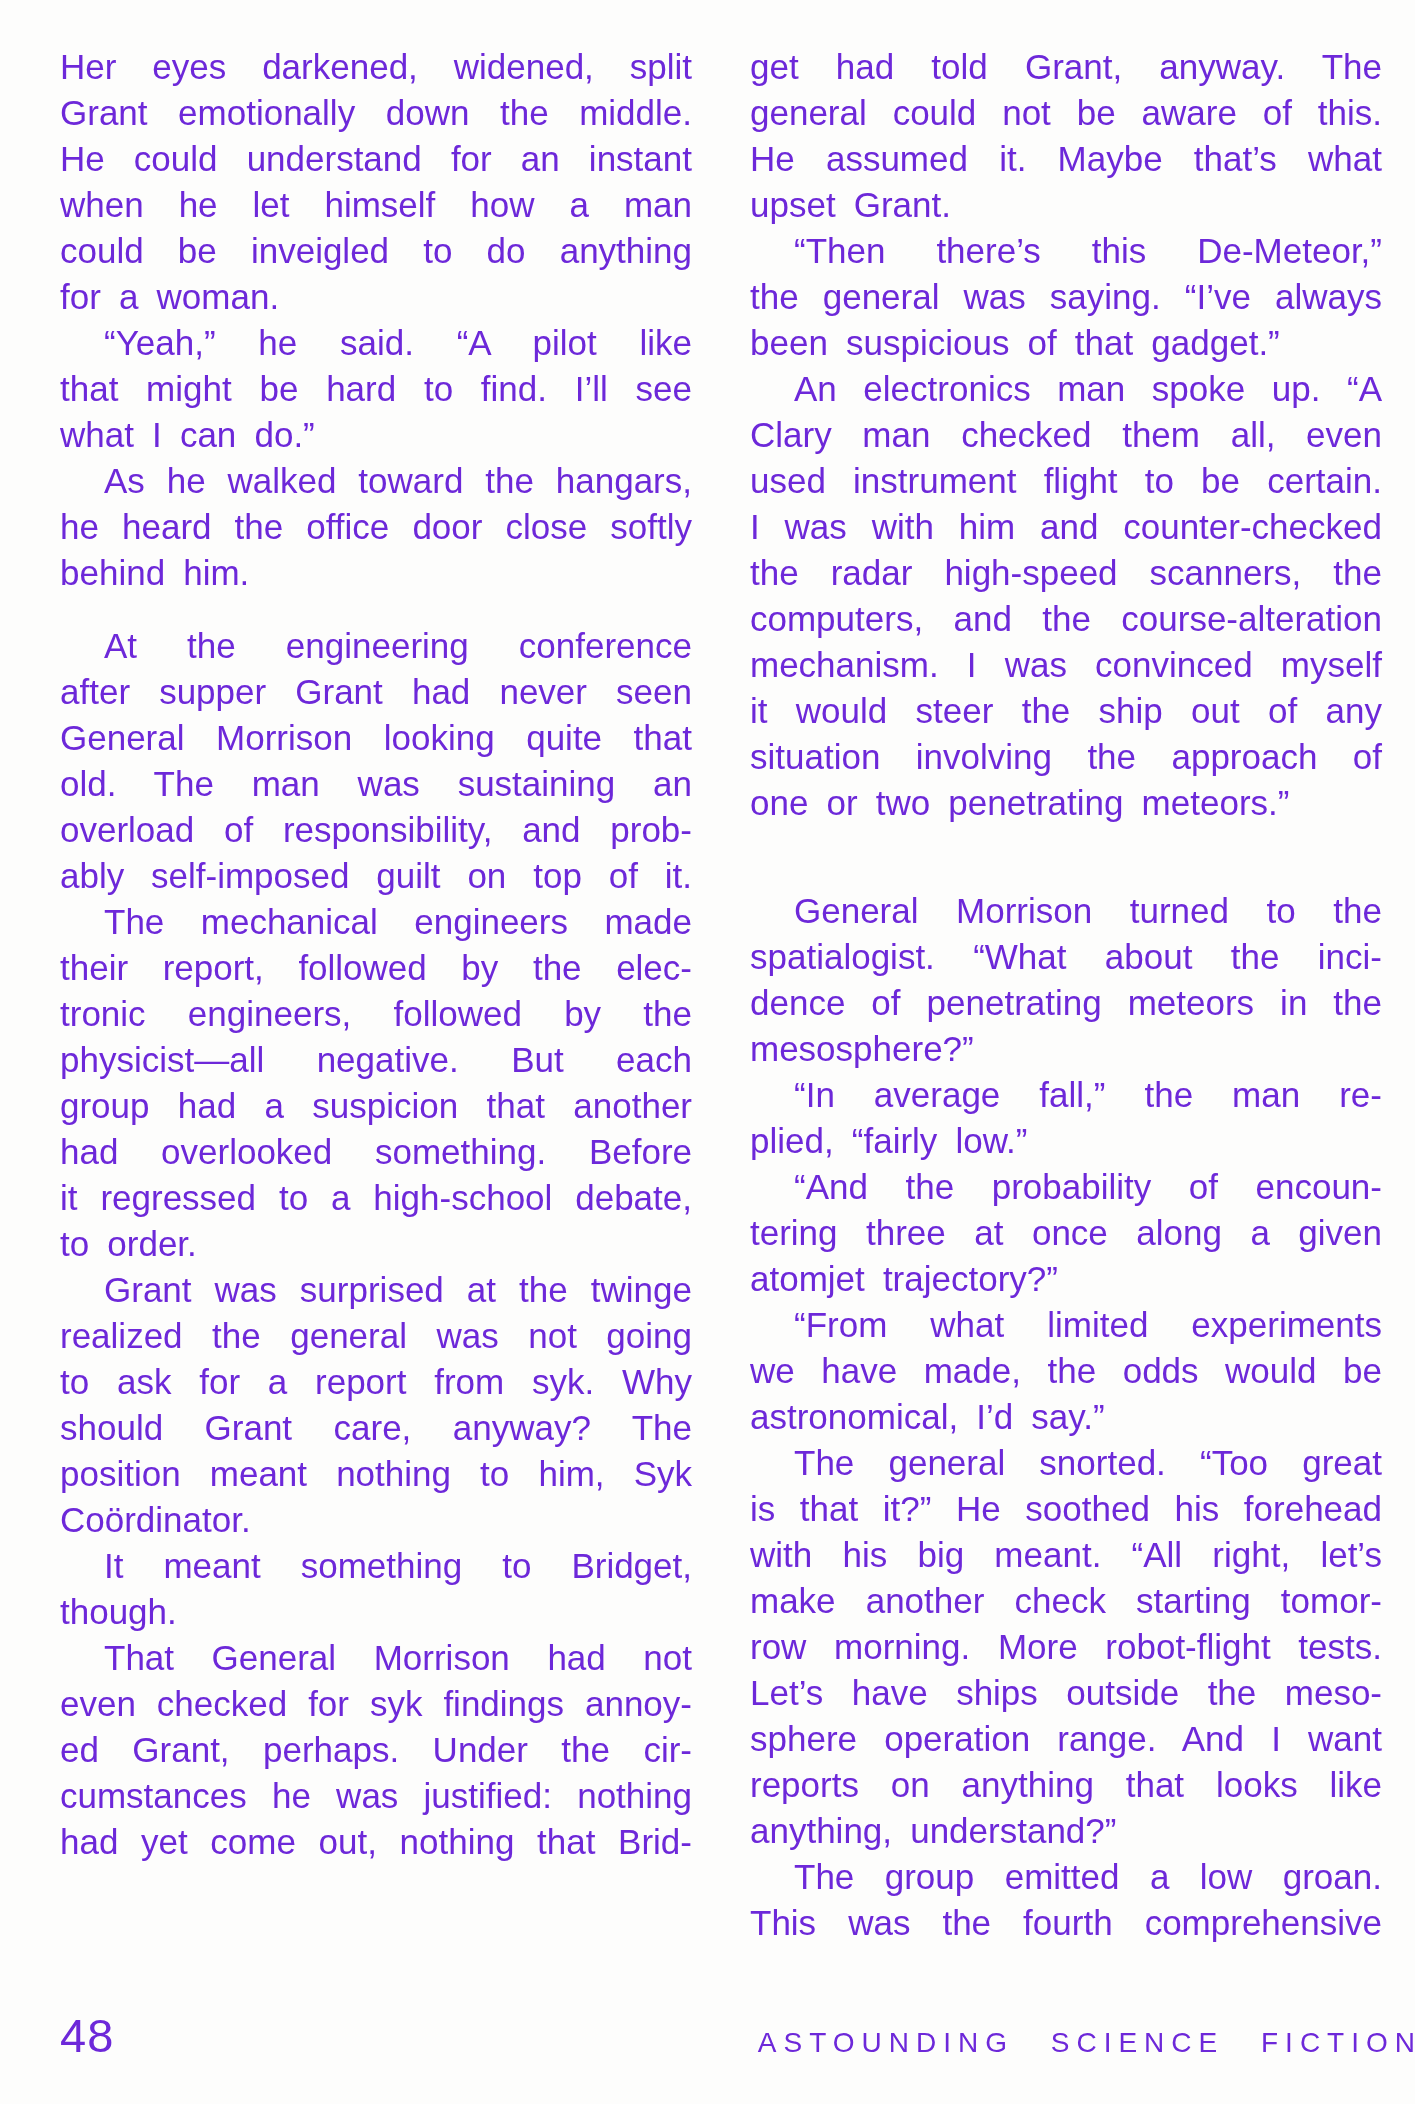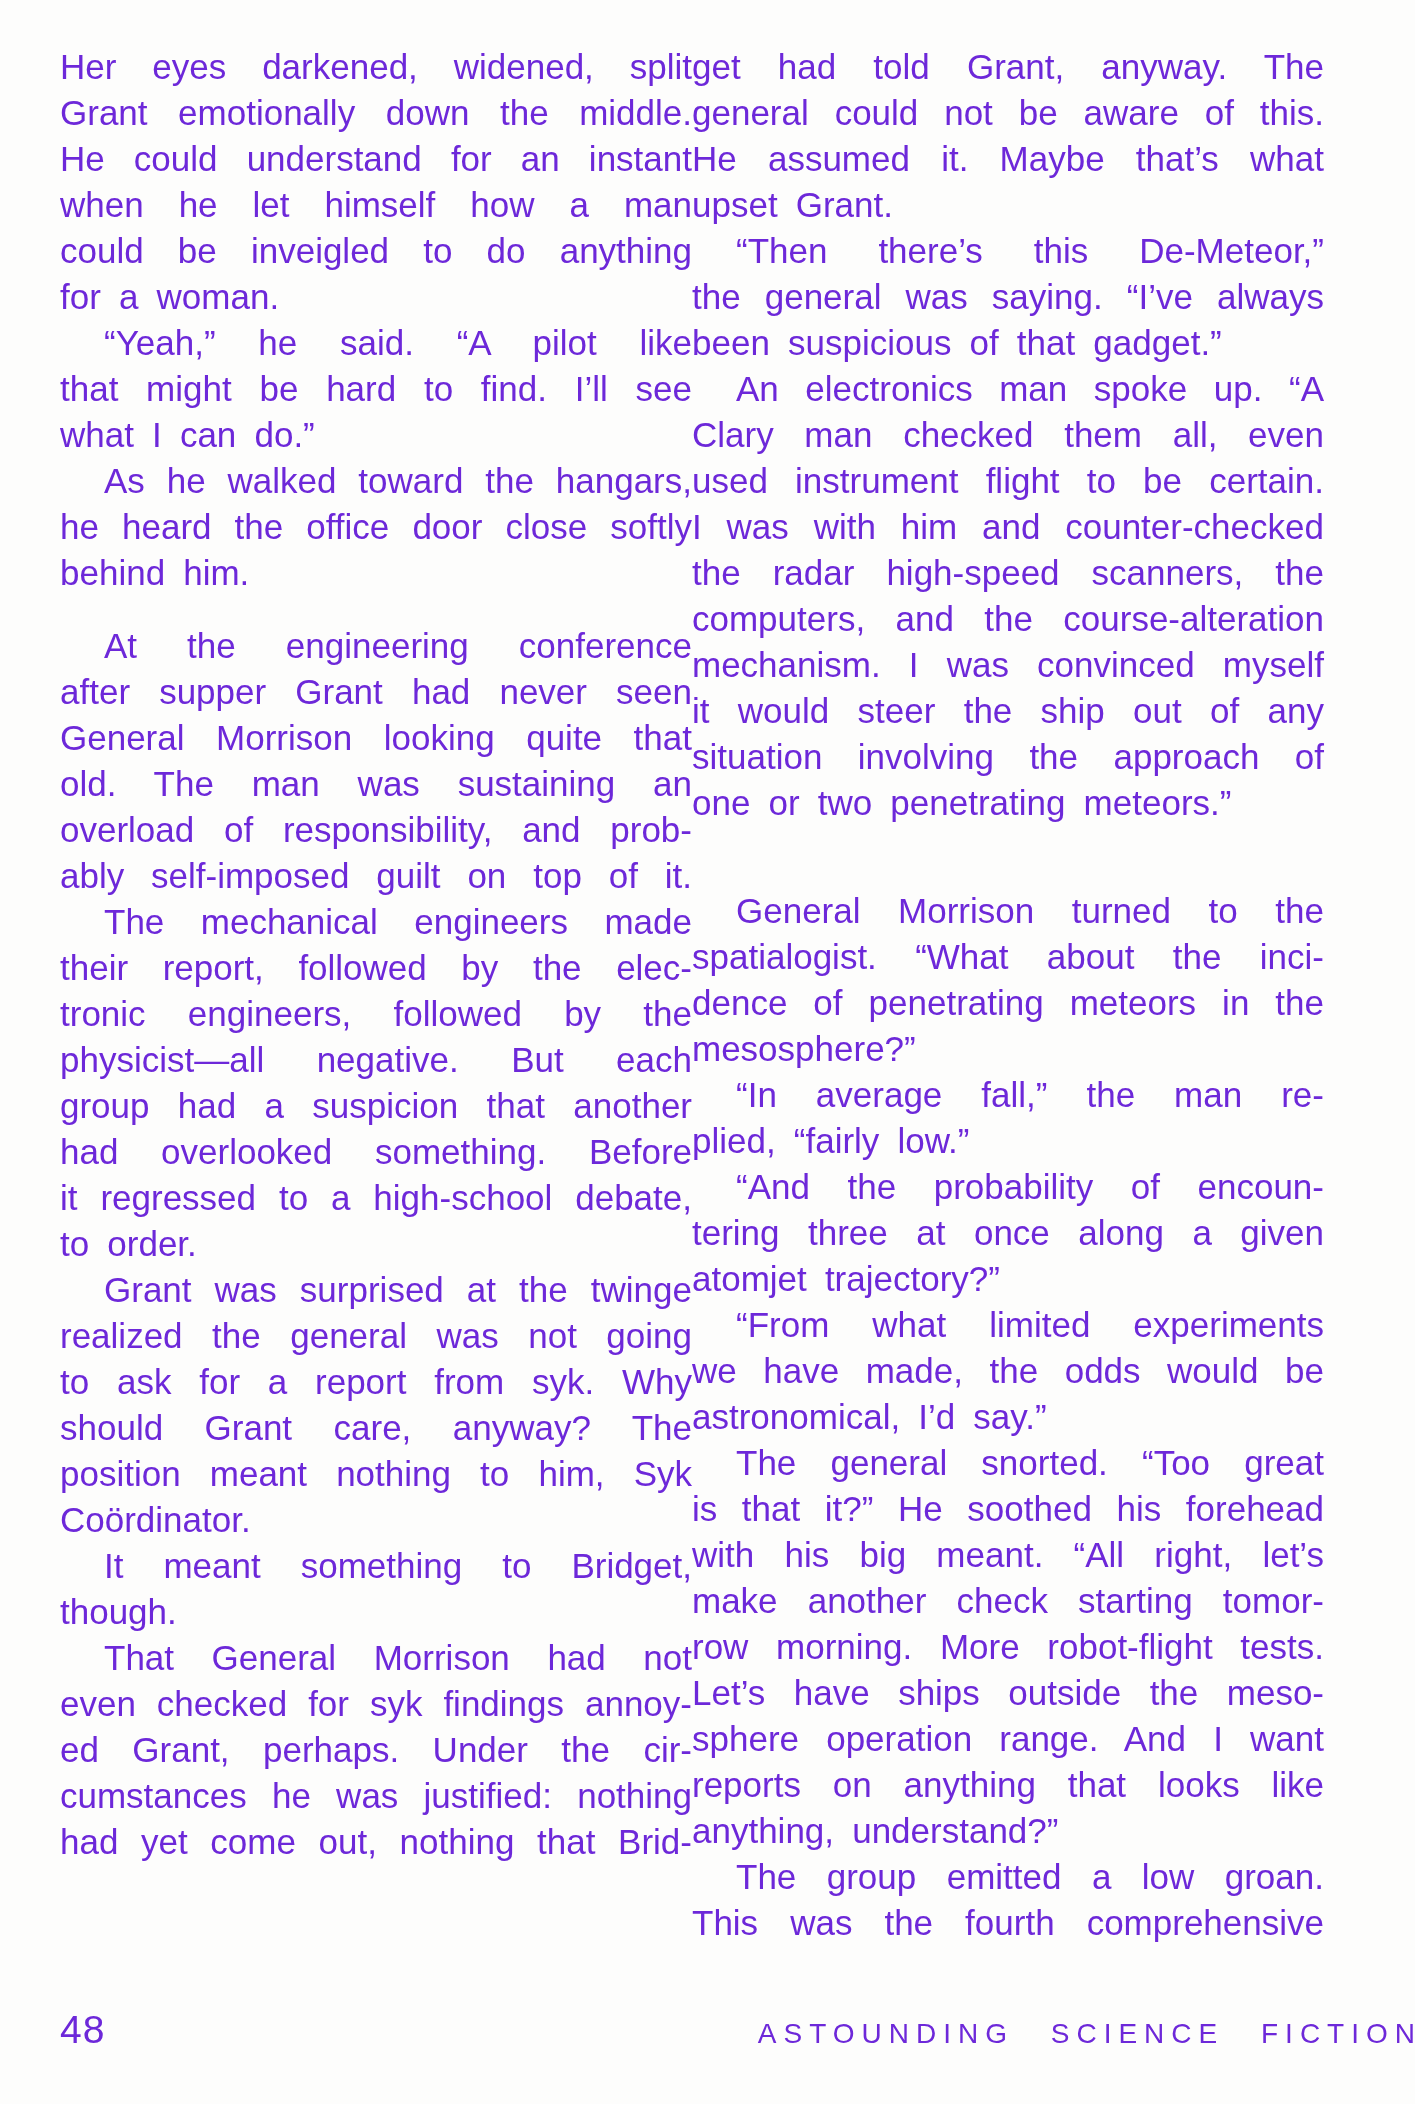--- a/index.html
+++ b/index.html
@@ -18,21 +18,21 @@
     position: absolute;
     top: 44px;
     left: 60px;
     display: flex;
   }
   .column {
     width: 632px;
     font-size: 35px;
     line-height: 46px;
   }
-  .column.right { }
+  .column.right { margin-left: 58px; }
   .line {
     text-align: justify;
     text-align-last: justify;
     word-spacing: 0.06em;
   }
   .line.endline {
     text-align-last: left;
     word-spacing: 0.24em;
   }
   .line.indent { text-indent: 44px; }
@@ -41,21 +41,21 @@
   .footer {
     position: absolute;
     top: 2008px;
     left: 60px;
     right: 33px;
     display: flex;
     justify-content: space-between;
     align-items: baseline;
   }
   .page-number {
-    font-size: 39px;
+    font-size: 47px;
     letter-spacing: 1px;
   }
   .running-title {
     font-size: 28px;
     letter-spacing: 7px;
     word-spacing: 22px;
     font-weight: 500;
   }
 </style>
 </head>

